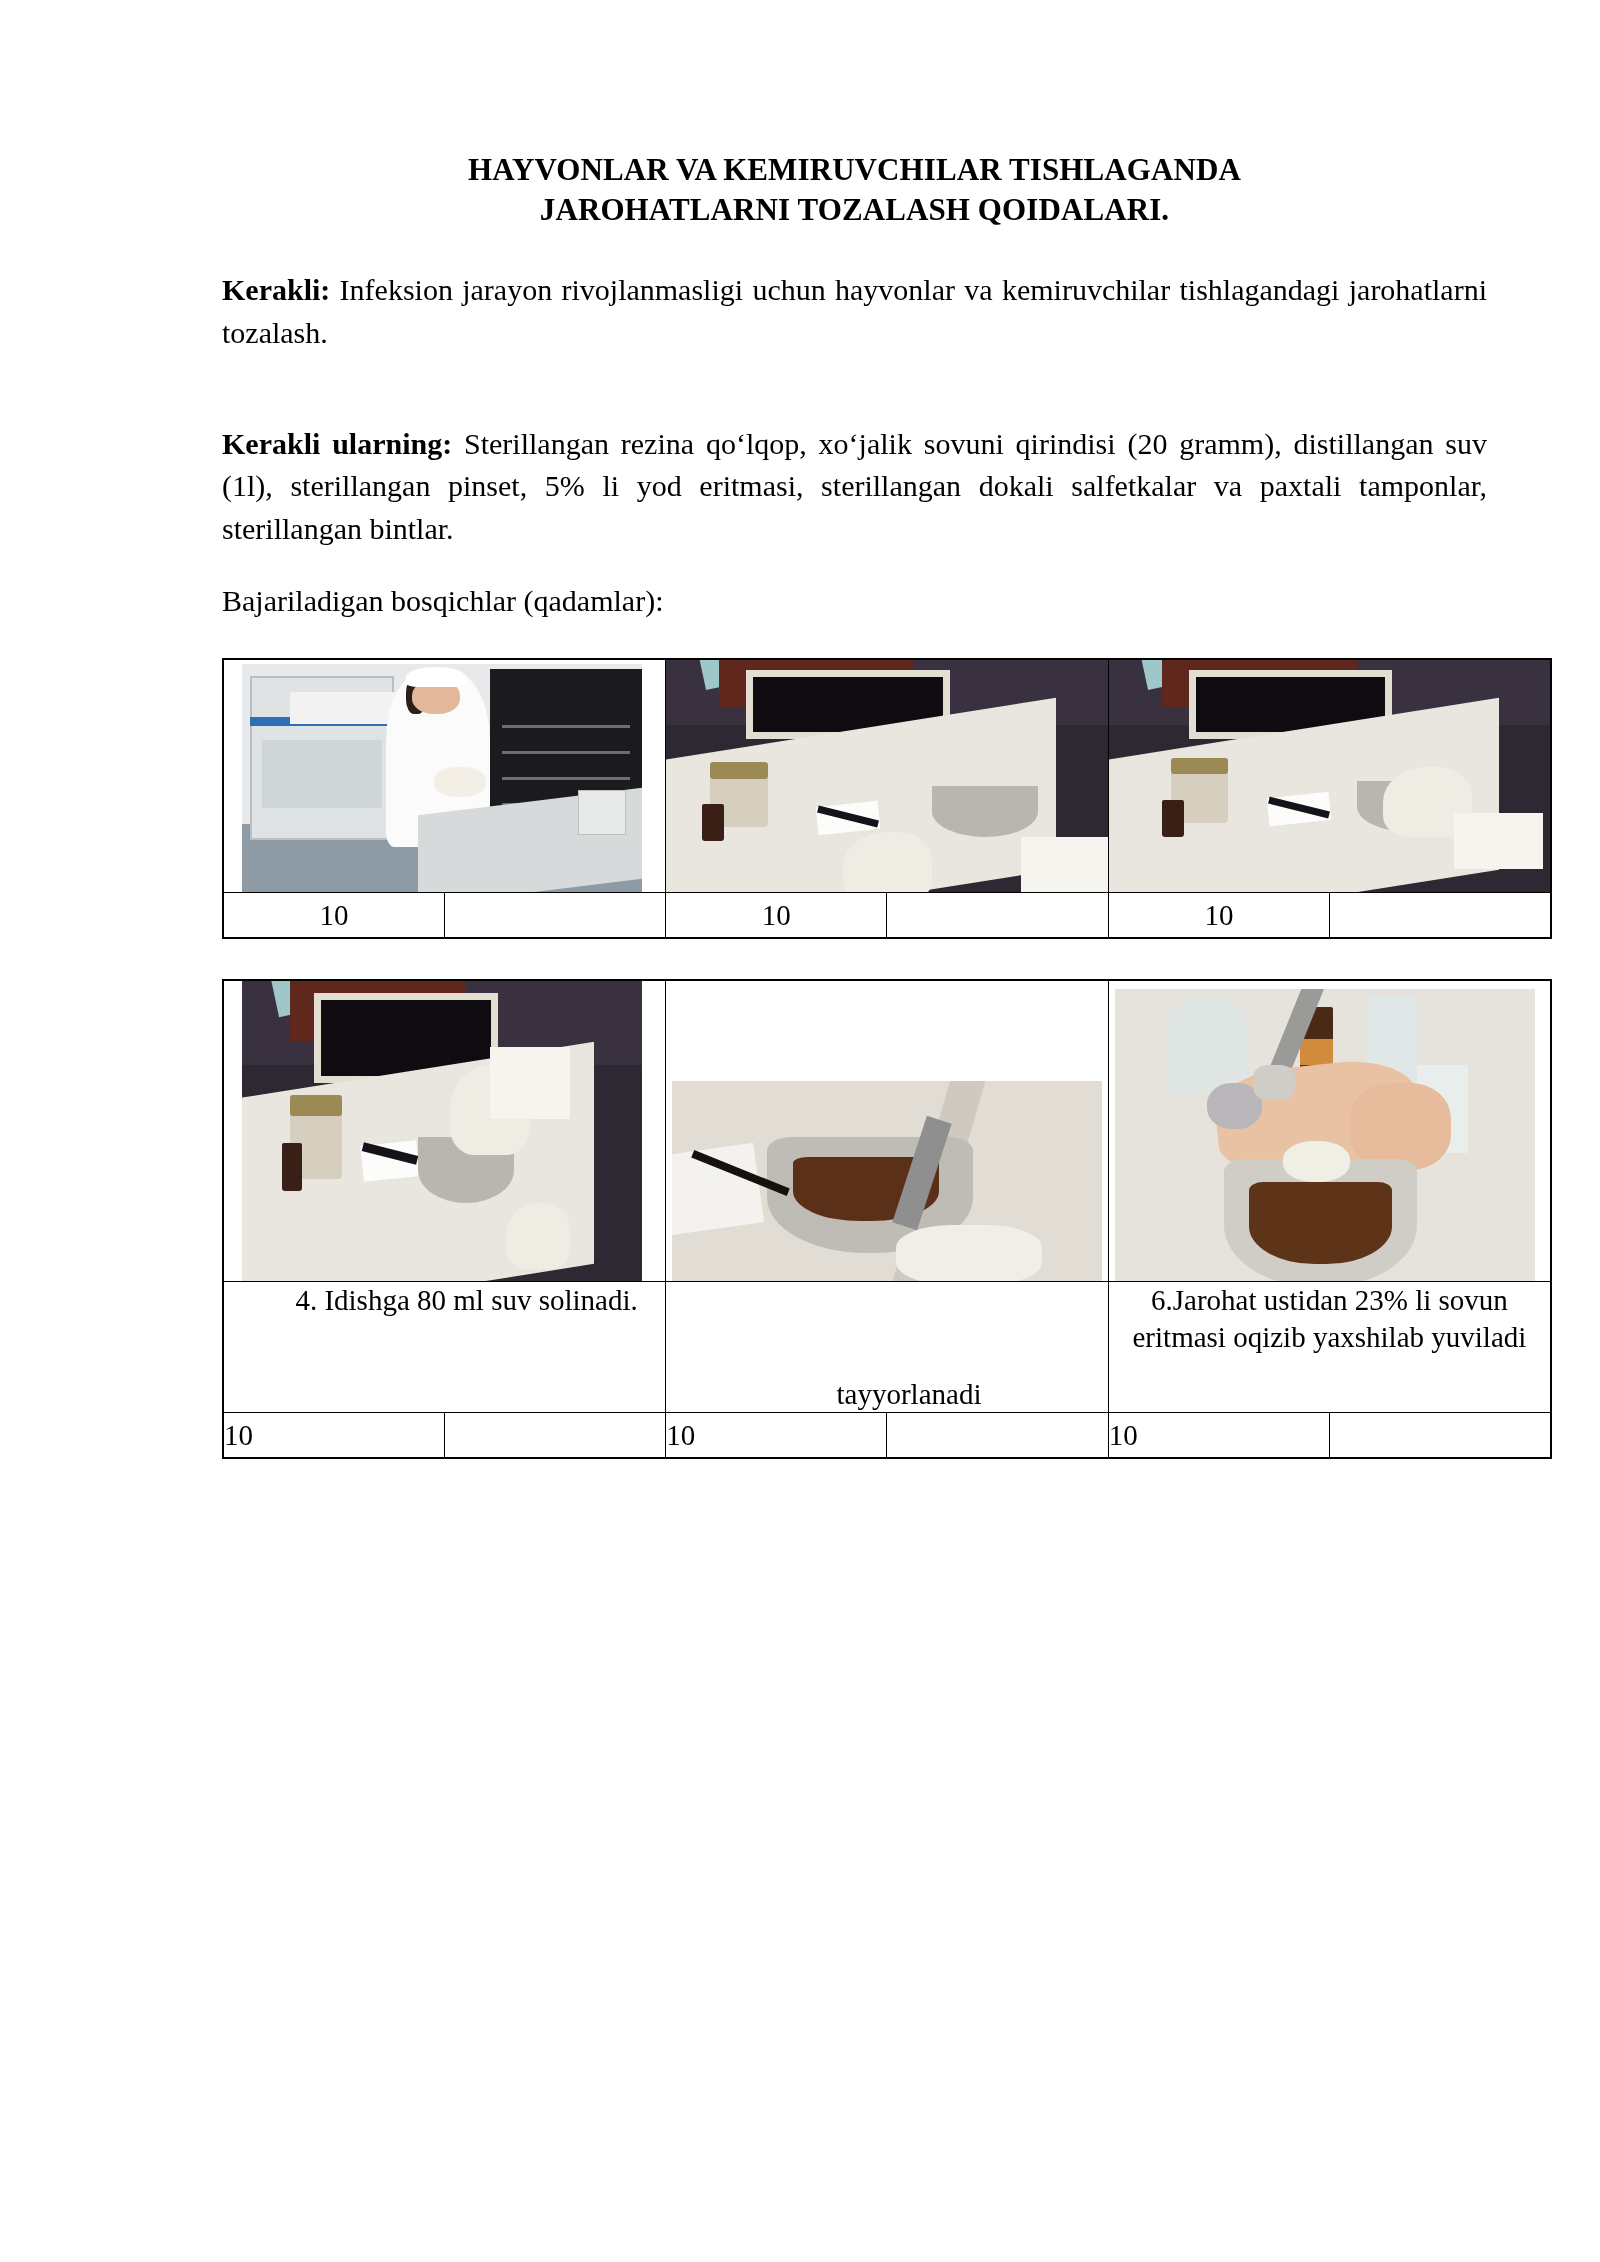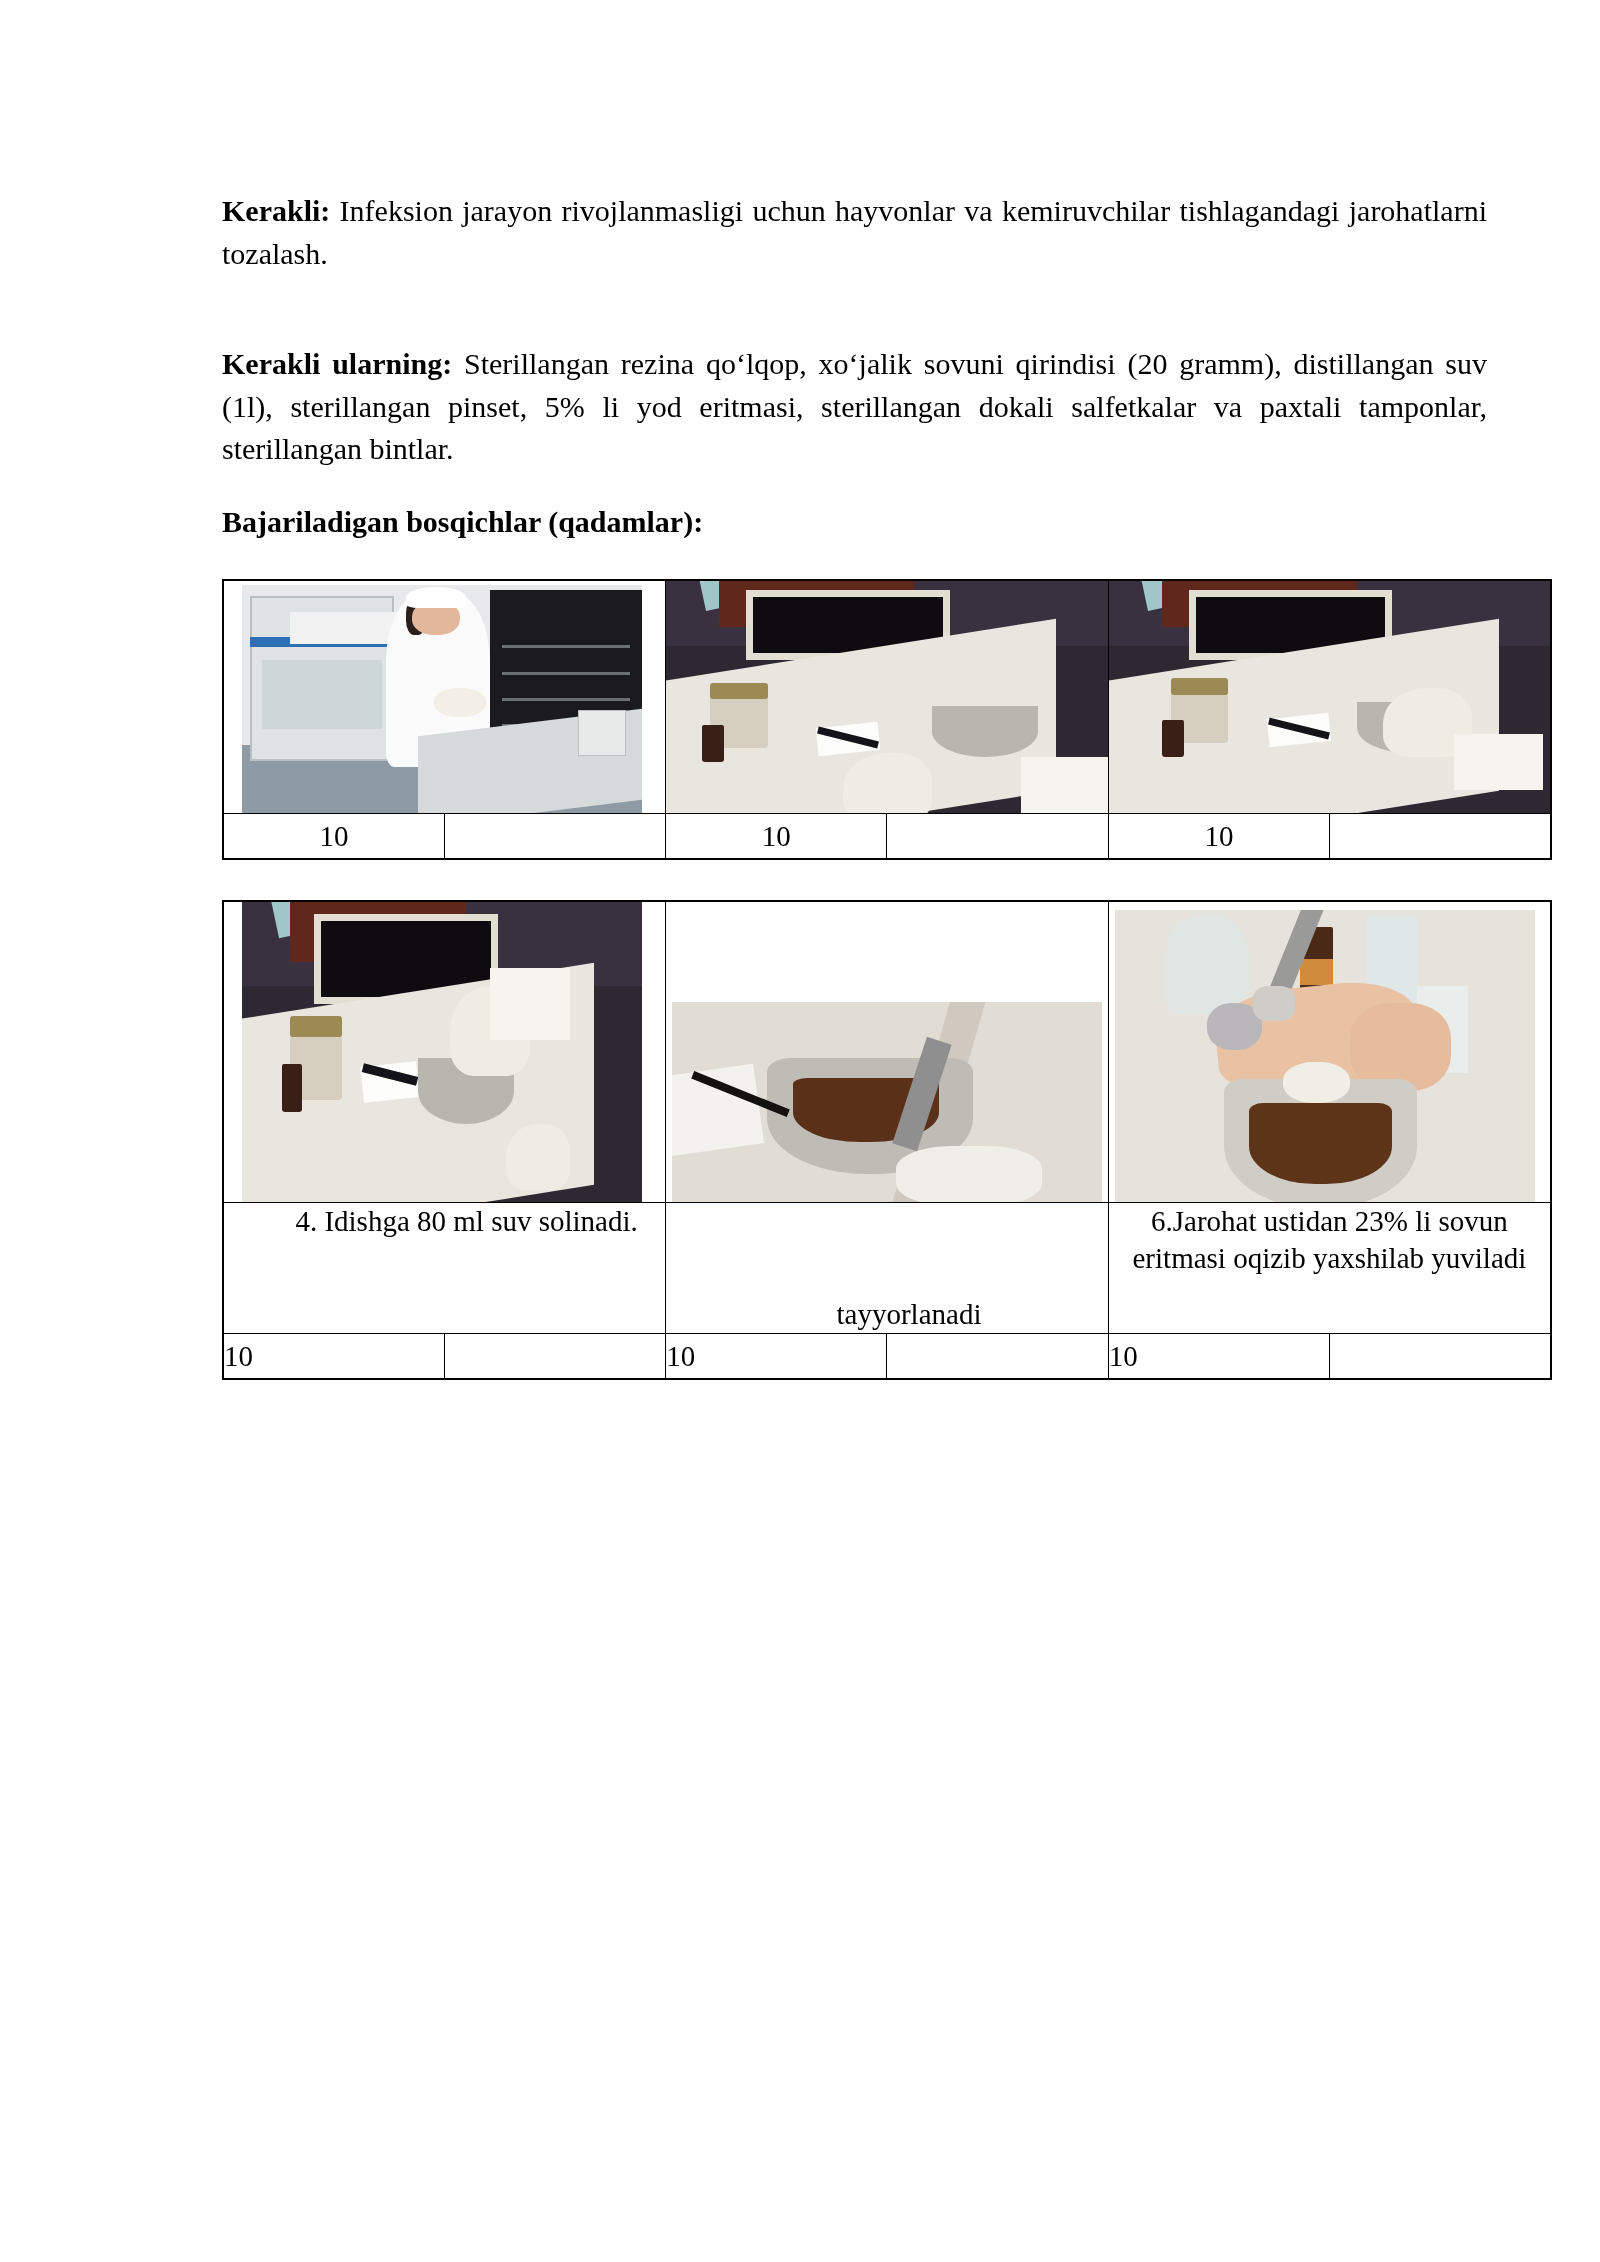--- a/index.html
+++ b/index.html
@@ -47,21 +47,21 @@
     text-align: justify;
     text-justify: inter-word;
     margin: 0;
   }
   .para .lead { font-weight: bold; }
   .spacer-34 { height: 34px; }
   .spacer-40 { height: 40px; }
 
   .section-head {
     font-size: 30px;
-    font-weight: bold;
+    font-weight: normal;
     margin: 0;
   }
 
   
   .steps-table {
     border-collapse: collapse;
     table-layout: fixed;
     width: 1330px;
     margin: 0;
     border: 2px solid #000;
@@ -181,20 +181,24 @@
     z-index: 5;
     pointer-events: none;
   }
 </style>
 </head>
 <body>
 
 <div class="page">
   <div class="content">
 
+    <h1 class="doc-title">
+      <span>HAYVONLAR VA KEMIRUVCHILAR TISHLAGANDA</span>
+      <span class="line2">JAROHATLARNI TOZALASH QOIDALARI.</span>
+    </h1>
 
     <div class="spacer-40"></div>
 
     <p class="para"><span class="lead">Kerakli:</span><span> Infeksion jarayon rivojlanmasligi uchun hayvonlar va kemiruvchilar tishlagandagi jarohatlarni tozalash.</span></p>
 
     <div class="spacer-34"></div>
 
 
     <div class="spacer-34"></div>
 

